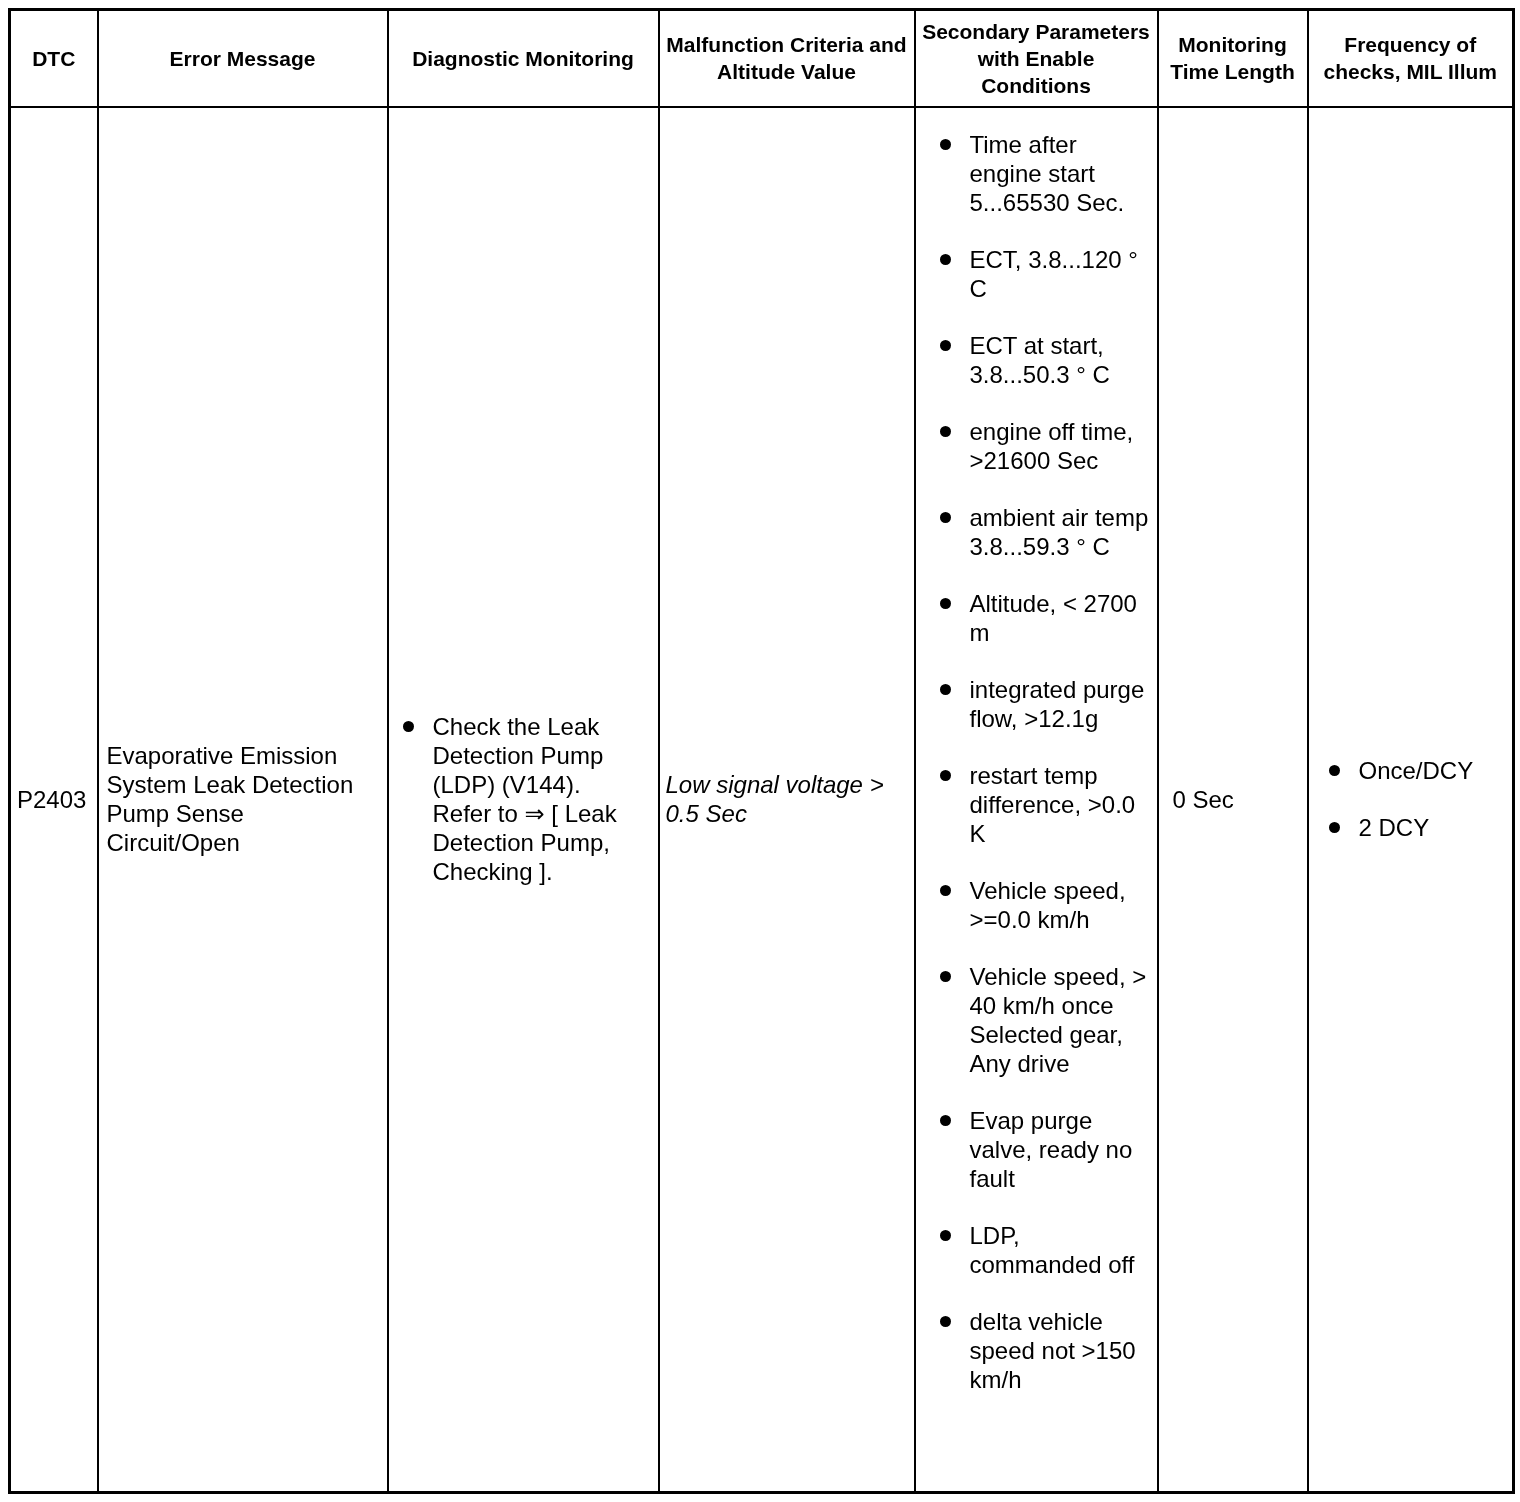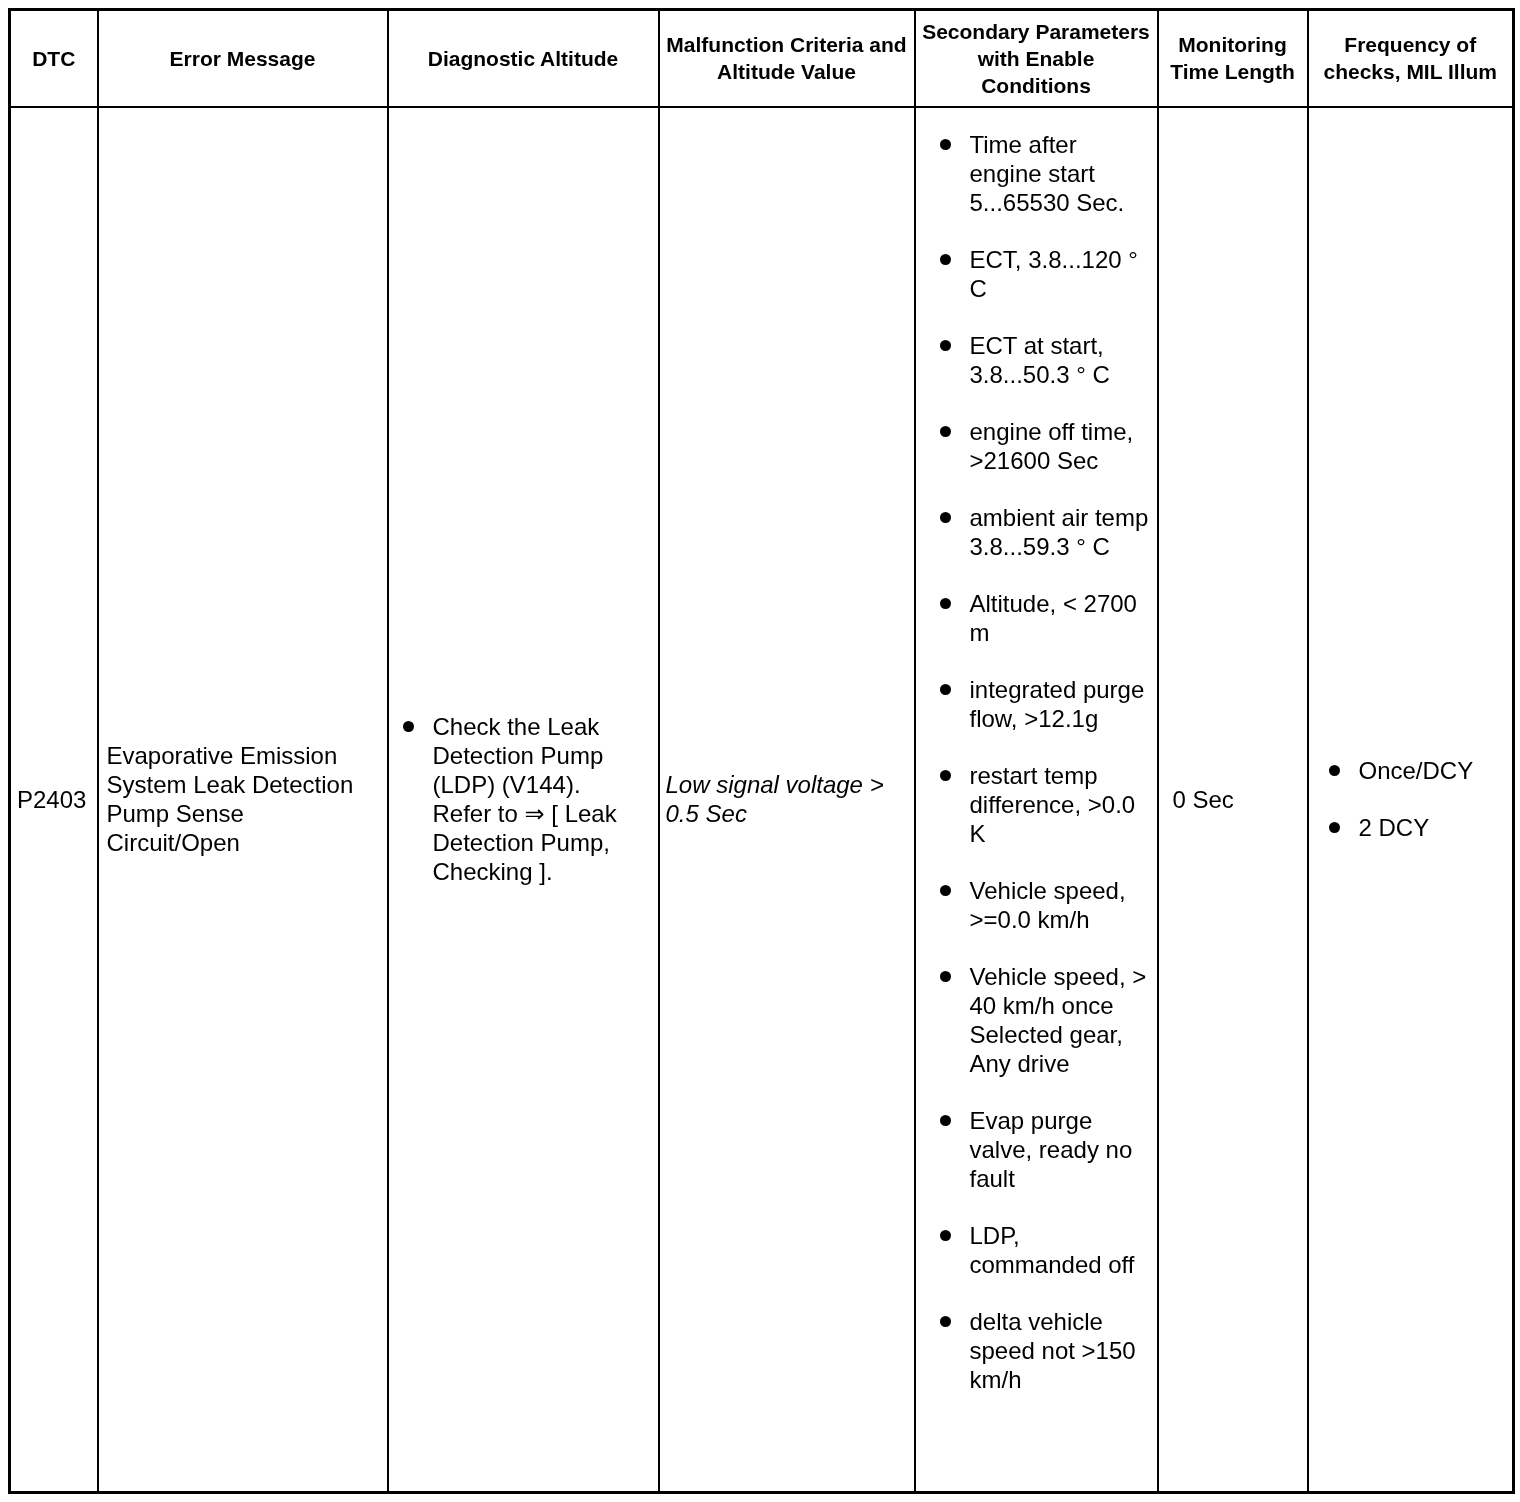--- a/index.html
+++ b/index.html
@@ -104,21 +104,21 @@
     <col style="width:271px">
     <col style="width:256px">
     <col style="width:243px">
     <col style="width:150px">
     <col style="width:206px">
   </colgroup>
   <thead>
     <tr class="header-row">
       <th>DTC</th>
       <th>Error Message</th>
-      <th>Diagnostic Altitude</th>
+      <th>Diagnostic Monitoring</th>
       <th>Malfunction Criteria and Altitude Value</th>
       <th>Secondary Parameters with Enable Conditions</th>
       <th>Monitoring Time Length</th>
       <th>Frequency of checks, MIL Illum</th>
     </tr>
   </thead>
   <tbody>
     <tr>
       <td class="cell-dtc">P2403</td>
       <td class="cell-error">Evaporative Emission System Leak Detection Pump Sense Circuit/Open</td>

